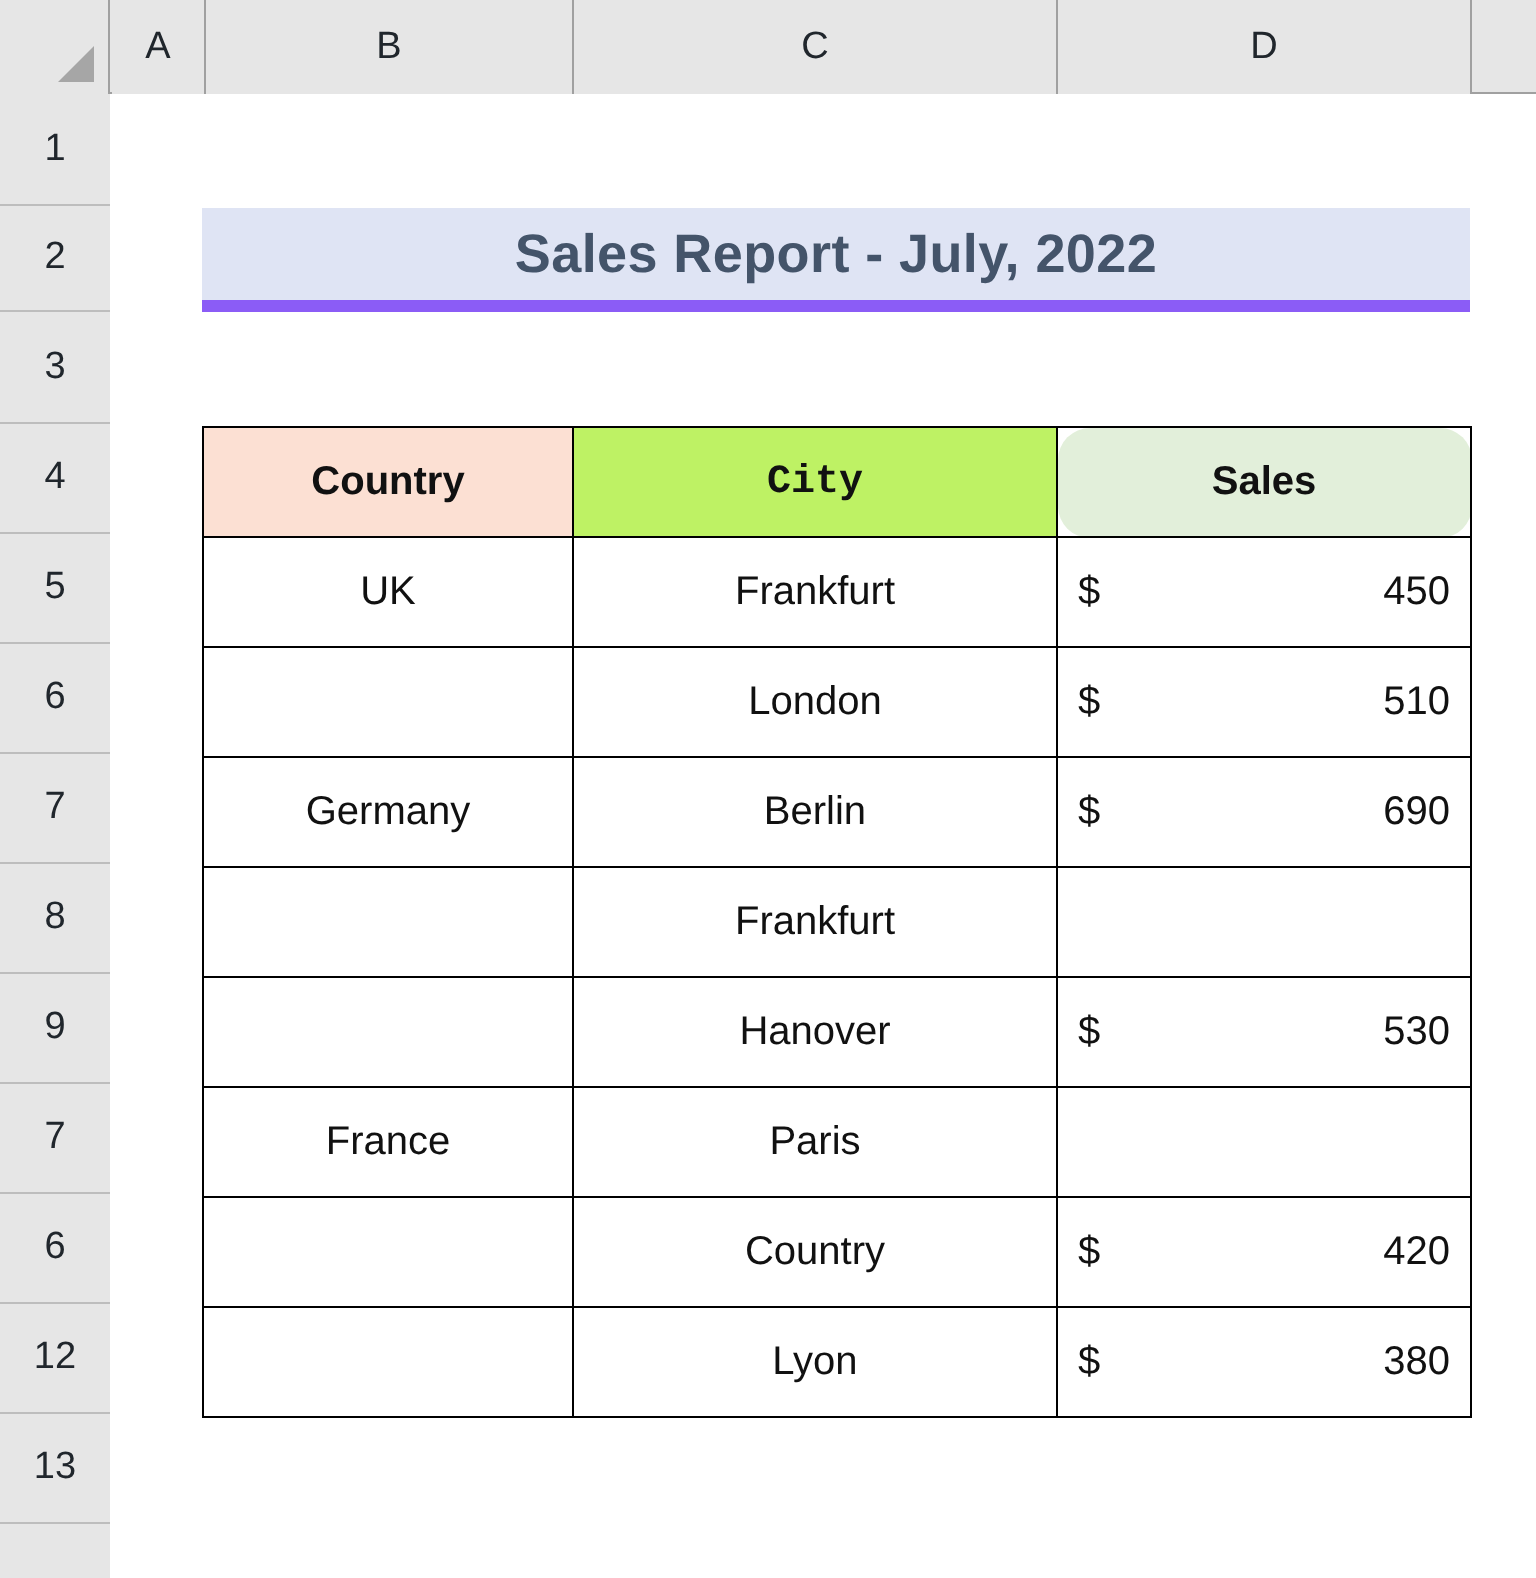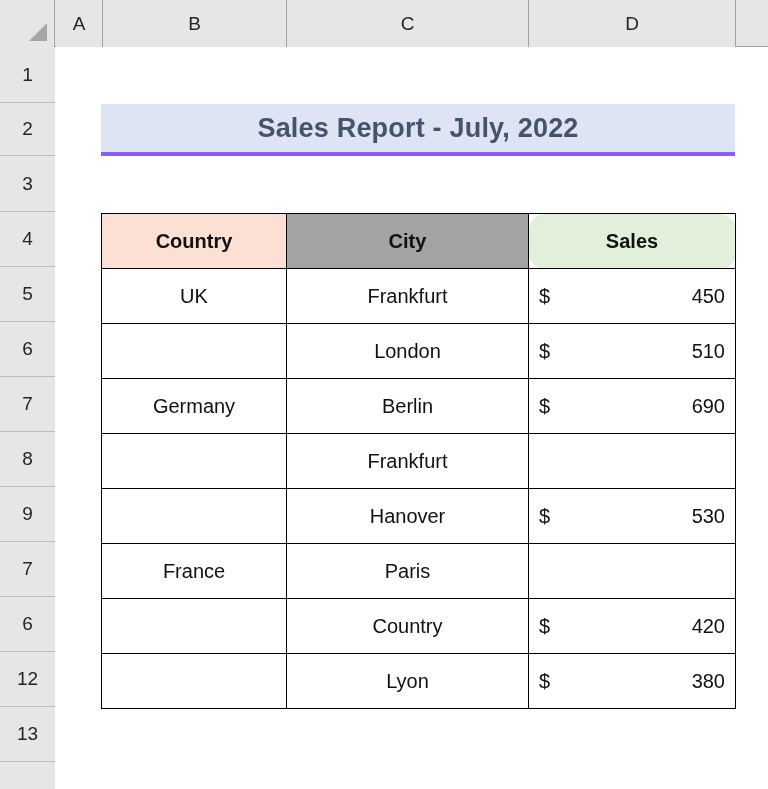--- a/index.html
+++ b/index.html
@@ -84,21 +84,21 @@
     background: #ffffff;
     overflow: hidden;
   }
 
   
   #title-cell {
     position: absolute;
     left: 45px; top: 56px;
     width: 634px; height: 52px;
     background: #dfe4f4;
-    border-bottom: 4px solid #8b5cf6;
+    border-bottom: 6px solid #8b5cf6;
     display: flex;
     align-items: center;
     justify-content: center;
   }
   #title-cell .title-text {
     font-size: 27px;
     font-weight: bold;
     color: #44546a;
     letter-spacing: 0.2px;
     white-space: nowrap;
@@ -122,21 +122,21 @@
   .c-country { width: 185px; text-align: center; }
   .c-city    { width: 242px; text-align: center; }
   .c-sales   { width: 207px; }
 
   thead td.hdr {
     font-weight: bold;
     font-size: 21px;
     text-align: center;
   }
   .hdr-country { background: #fce0d3; }
-  .hdr-city    { background: #a3a3a3; }
+  .hdr-city    { background: #bef264; font-family: Liberation Mono, monospace; }
   .hdr-sales   { background: #e2efda; border-radius: 16px; }
 
   .money {
     display: flex;
     justify-content: space-between;
     align-items: center;
     width: 100%;
   }
   .money .cur { font-size: 20px; }
   .money .amt { font-size: 20px; margin-left: 20px; }

